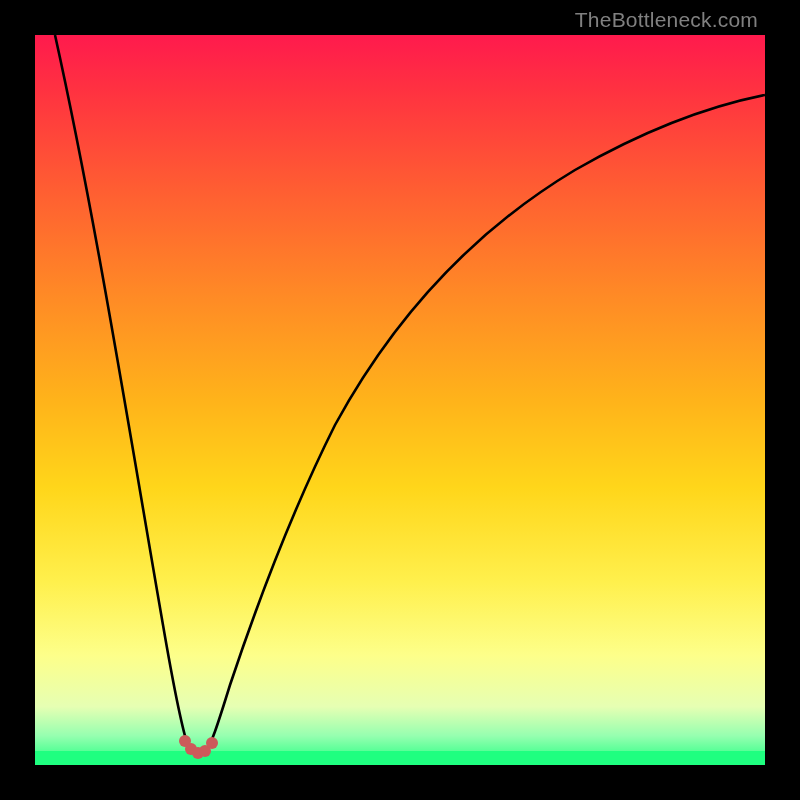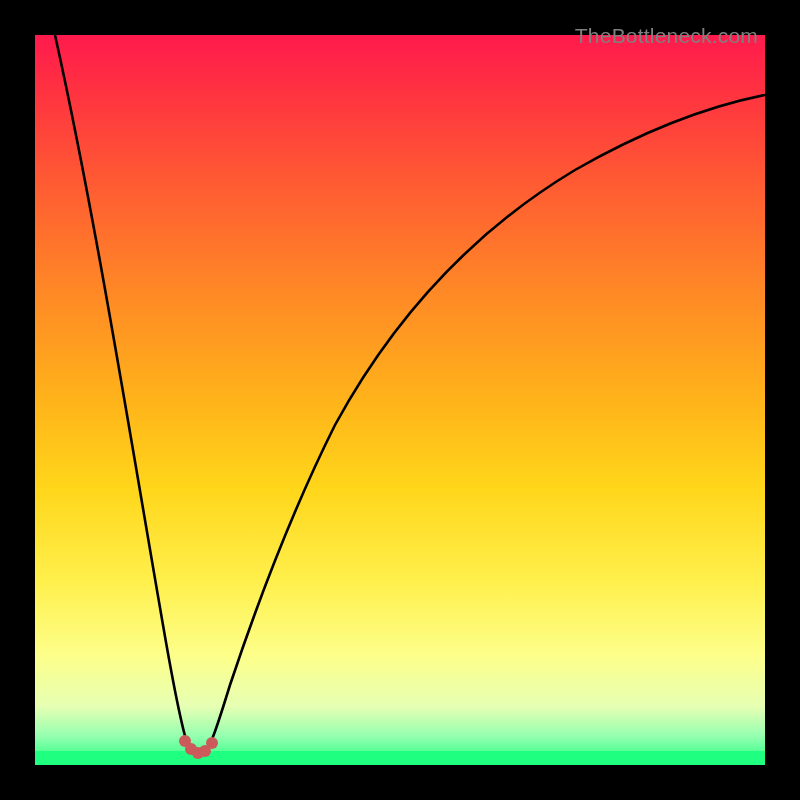--- a/index.html
+++ b/index.html
@@ -39,21 +39,21 @@
   .green-strip {
     position: absolute;
     bottom: 0;
     left: 0;
     right: 0;
     height: 14px;
     background: #1fff80;
   }
   .watermark {
     position: absolute;
-    top: 24px;
+    top: 8px;
     right: 42px;
     color: #808080;
     font-size: 21px;
     font-weight: 500;
     letter-spacing: 0.2px;
     z-index: 10;
   }
   svg.curves {
     position: absolute;
     inset: 0;

